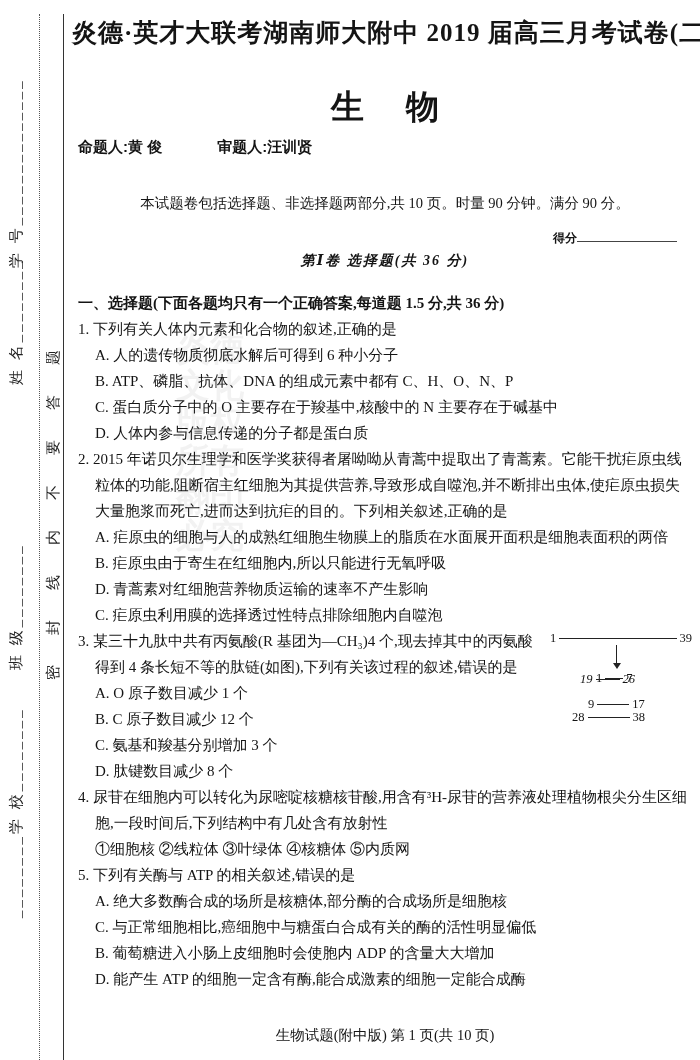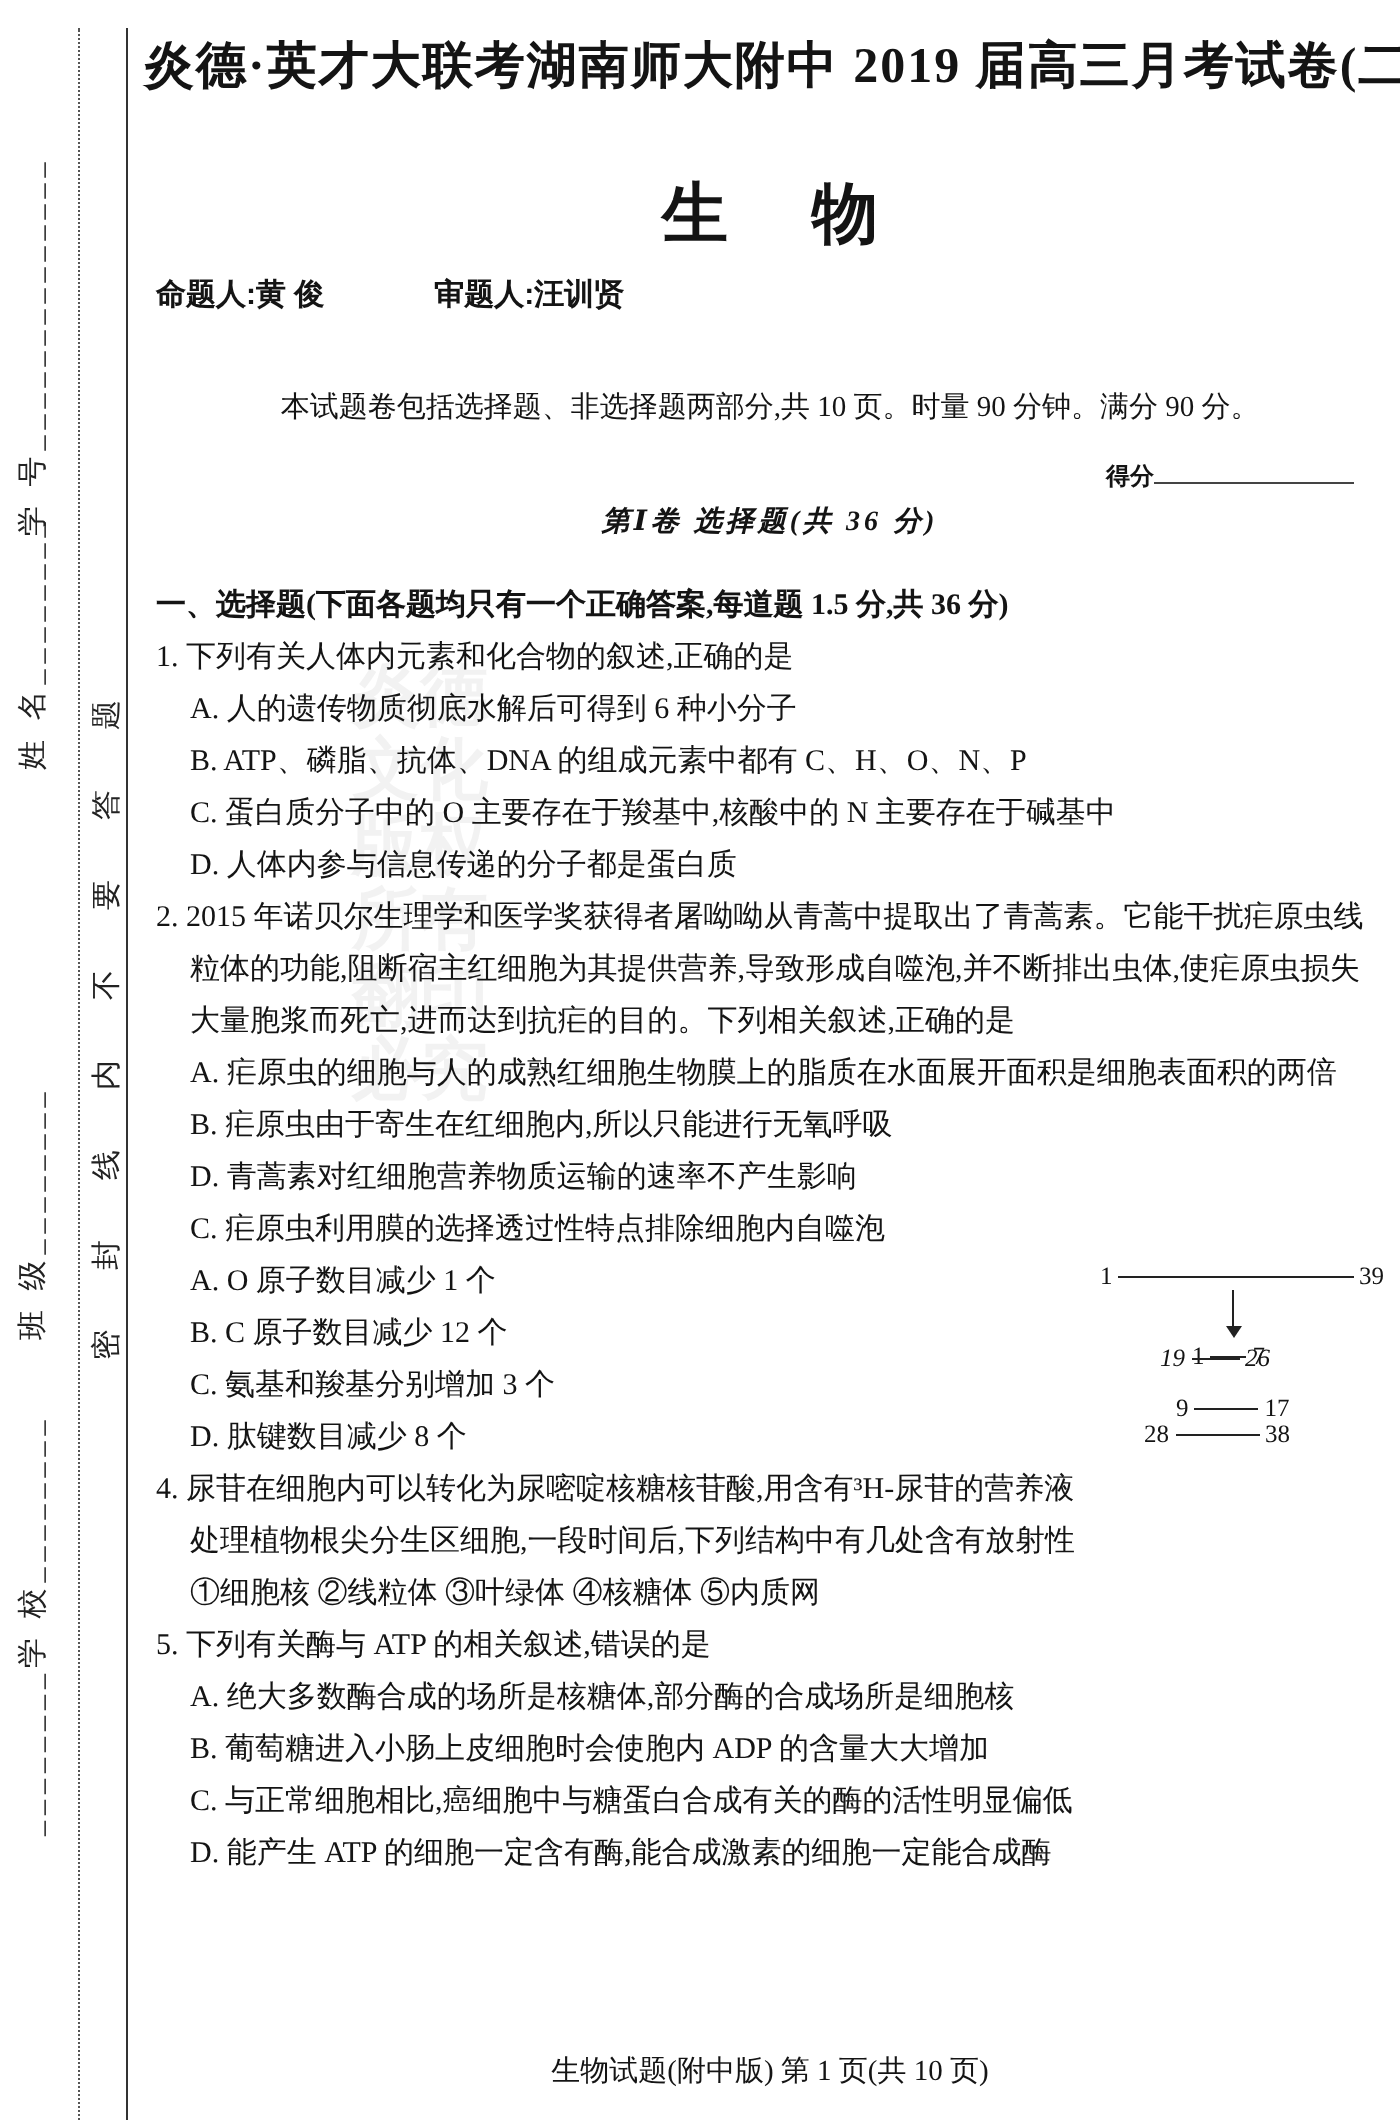--- a/index.html
+++ b/index.html
@@ -141,36 +141,37 @@
           <span>9</span>
           <span class="dg-line"></span>
           <span>17</span>
         </div>
         <div class="dg-row dg-f4">
           <span>28</span>
           <span class="dg-line"></span>
           <span>38</span>
         </div>
       </div>
+      <div class="qstem"><span>3.</span> <span>某三十九肽中共有丙氨酸(R 基团为—CH₃)4 个,现去掉其中的丙氨酸得到 4 条长短不等的肽链(如图),下列有关该过程的叙述,错误的是</span></div>
       <div class="qopt">A. O 原子数目减少 1 个</div>
       <div class="qopt">B. C 原子数目减少 12 个</div>
       <div class="qopt">C. 氨基和羧基分别增加 3 个</div>
       <div class="qopt">D. 肽键数目减少 8 个</div>
     </div>
 
     <div class="question">
       <div class="qstem"><span>4.</span> <span>尿苷在细胞内可以转化为尿嘧啶核糖核苷酸,用含有³H-尿苷的营养液处理植物根尖分生区细胞,一段时间后,下列结构中有几处含有放射性</span></div>
       <div class="qopt">①细胞核  ②线粒体  ③叶绿体  ④核糖体  ⑤内质网</div>
     </div>
 
     <div class="question">
       <div class="qstem"><span>5.</span> <span>下列有关酶与 ATP 的相关叙述,错误的是</span></div>
       <div class="qopt">A. 绝大多数酶合成的场所是核糖体,部分酶的合成场所是细胞核</div>
+      <div class="qopt">C. 与正常细胞相比,癌细胞中与糖蛋白合成有关的酶的活性明显偏低</div>
       <div class="qopt">B. 葡萄糖进入小肠上皮细胞时会使胞内 ADP 的含量大大增加</div>
-      <div class="qopt">C. 与正常细胞相比,癌细胞中与糖蛋白合成有关的酶的活性明显偏低</div>
       <div class="qopt">D. 能产生 ATP 的细胞一定含有酶,能合成激素的细胞一定能合成酶</div>
     </div>
 
   </div>
 
   <div class="footer">生物试题(附中版) 第 1 页(共 10 页)</div>
 
 </div>
 
 </body></html>

